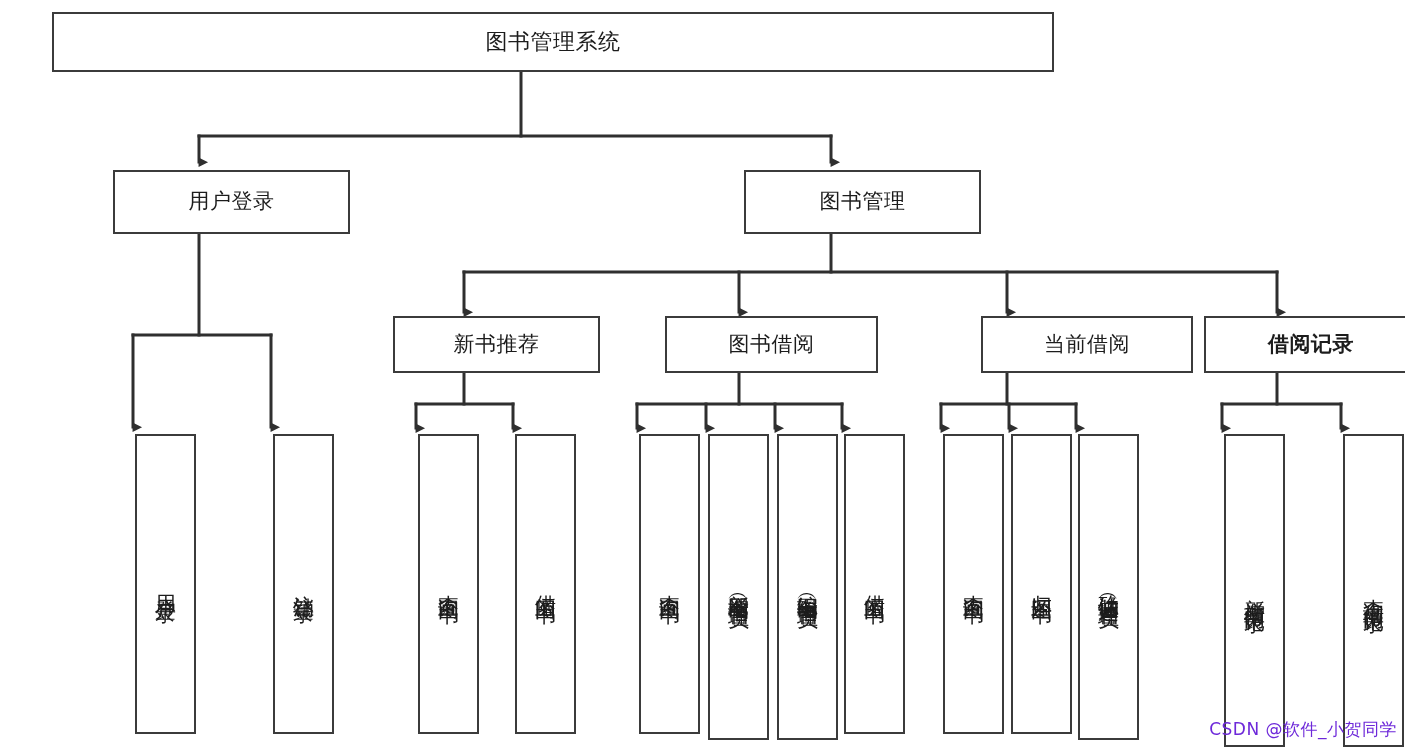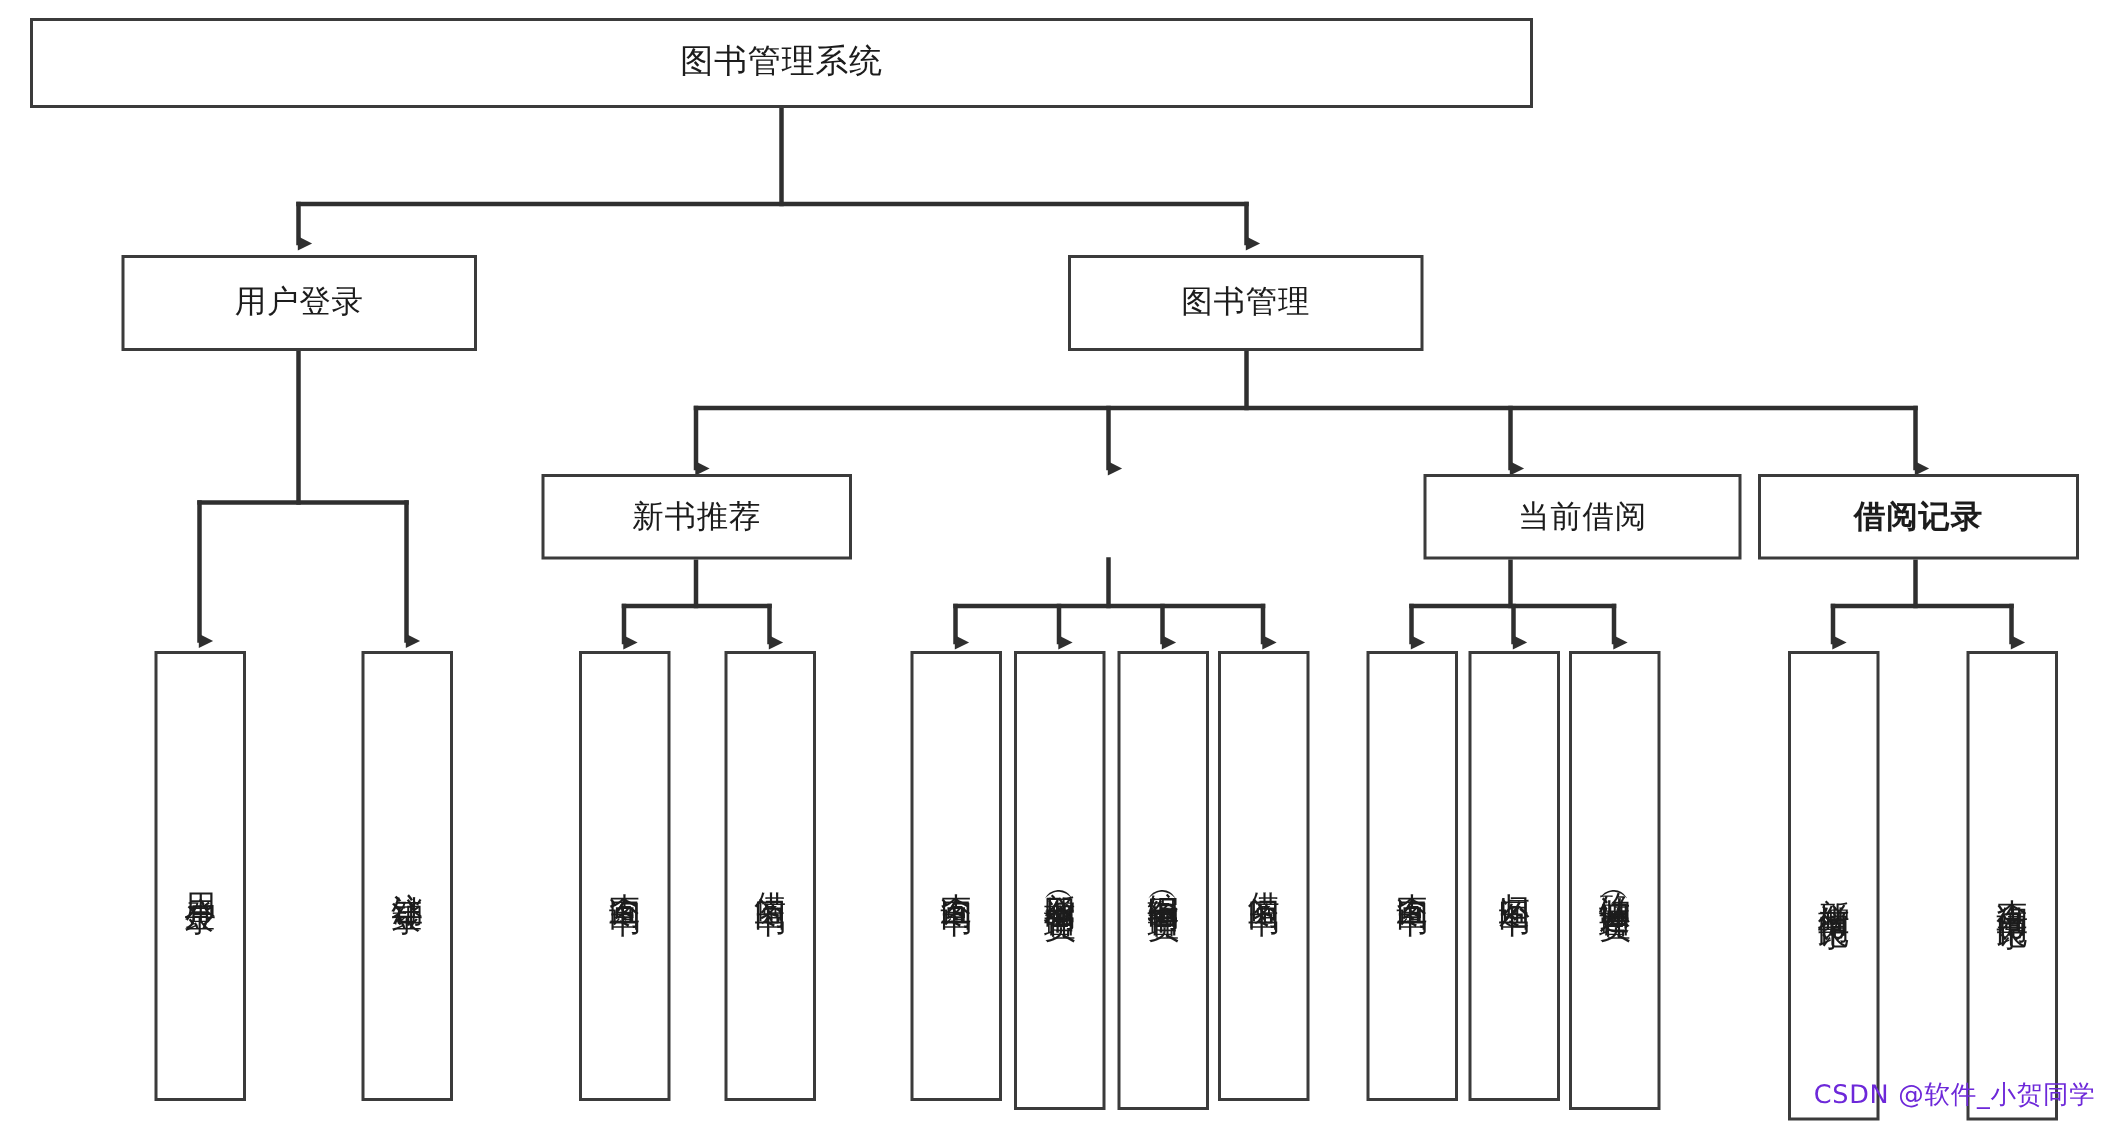--- a/index.html
+++ b/index.html
@@ -18,20 +18,21 @@
   
   .node{
     position:absolute;
     box-sizing:border-box;
     background:#ffffff;
     border:2.5px solid #3b3b3b;
     display:flex;
     align-items:center;
     justify-content:center;
     color:#1c1c1c;
+    margin-left:32px;
   }
   .node .lbl{
     display:block;
     white-space:pre;
     line-height:1.12;
     text-align:center;
   }
 
   
   .horiz .lbl{
@@ -130,20 +131,23 @@
   </div>
 
   <div class="node horiz" style="left:712px;top:170px;width:237px;height:64px;">
     <span class="lbl">图书管理</span>
   </div>
 
   <div class="node horiz" style="left:361px;top:316px;width:207px;height:57px;">
     <span class="lbl">新书推荐</span>
   </div>
 
+  <div class="node horiz" style="left:633px;top:316px;width:213px;height:57px;">
+    <span class="lbl">图书借阅</span>
+  </div>
 
   <div class="node horiz" style="left:949px;top:316px;width:212px;height:57px;">
     <span class="lbl">当前借阅</span>
   </div>
 
   <div class="node horiz" style="left:1172px;top:316px;width:214px;height:57px;font-weight:bold;">
     <span class="lbl">借阅记录</span>
   </div>
 
   <div class="node vert" style="left:103px;top:434px;width:61px;height:300px;">

